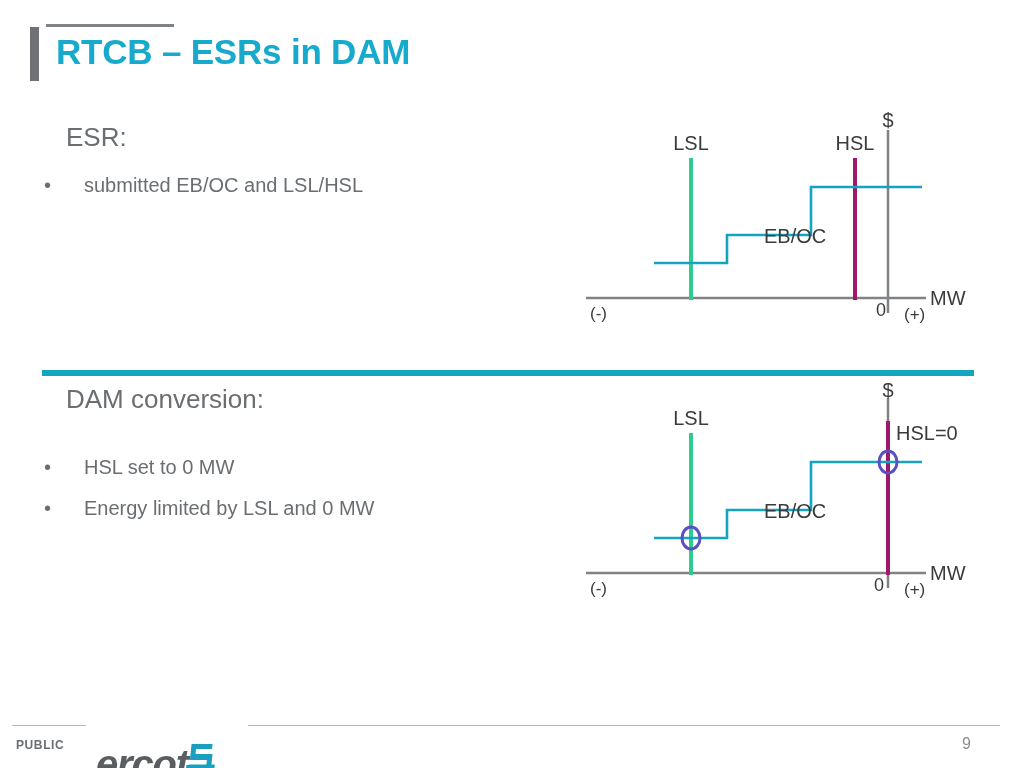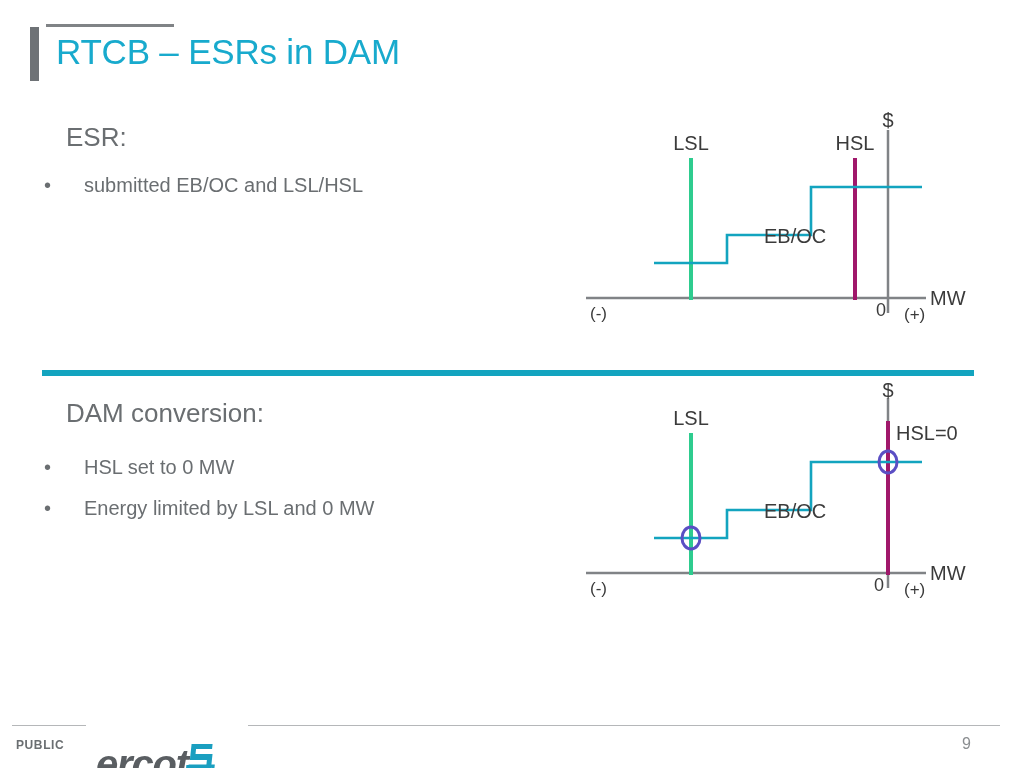--- a/index.html
+++ b/index.html
@@ -37,21 +37,21 @@
     top: 3px;
     width: 9px;
     height: 54px;
     background: #6e7276;
   }
   #page-title {
     position: absolute;
     left: 26px;
     top: 6px;
     font-size: 35px;
-    font-weight: normal;
+    font-weight: bold;
     color: #18aacd;
     letter-spacing: -0.2px;
     white-space: nowrap;
     line-height: 44px;
   }
 
   
   .lead {
     position: absolute;
     font-size: 26px;
@@ -69,21 +69,21 @@
   }
   .bullet-row .dot {
     display: inline-block;
     width: 40px;
     color: #6a6e71;
   }
 
   #esr-label   { left: 42px;  top: 120px; }
   #esr-b1      { left: 44px;  top: 168px; }
 
-  #dam-label   { left: 42px;  top: 396px; }
+  #dam-label   { left: 42px;  top: 382px; }
   #dam-b1      { left: 44px;  top: 450px; }
   #dam-b2      { left: 44px;  top: 491px; }
 
   
   #section-divider {
     position: absolute;
     left: 42px;
     top: 370px;
     width: 932px;
     height: 6px;

